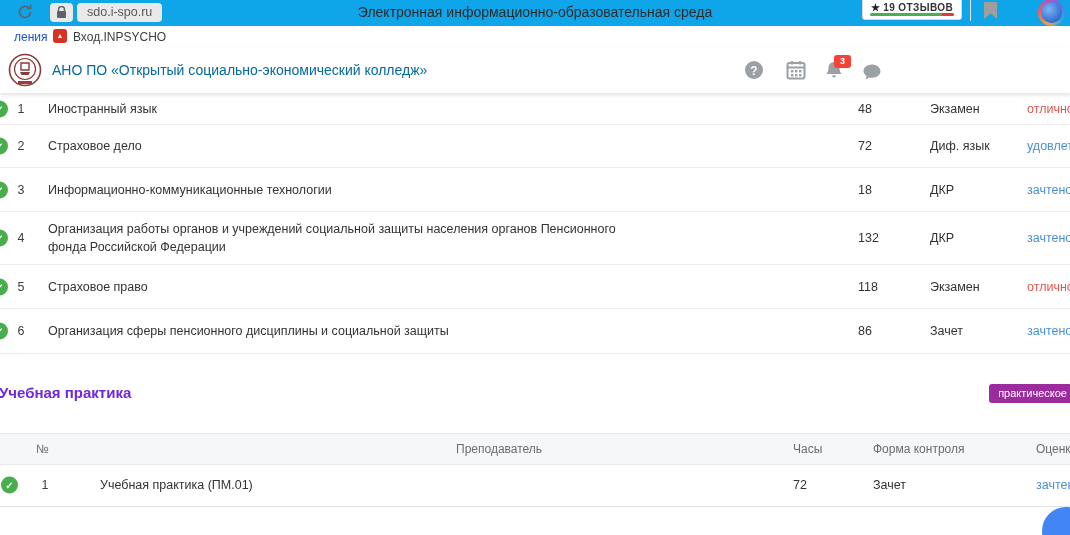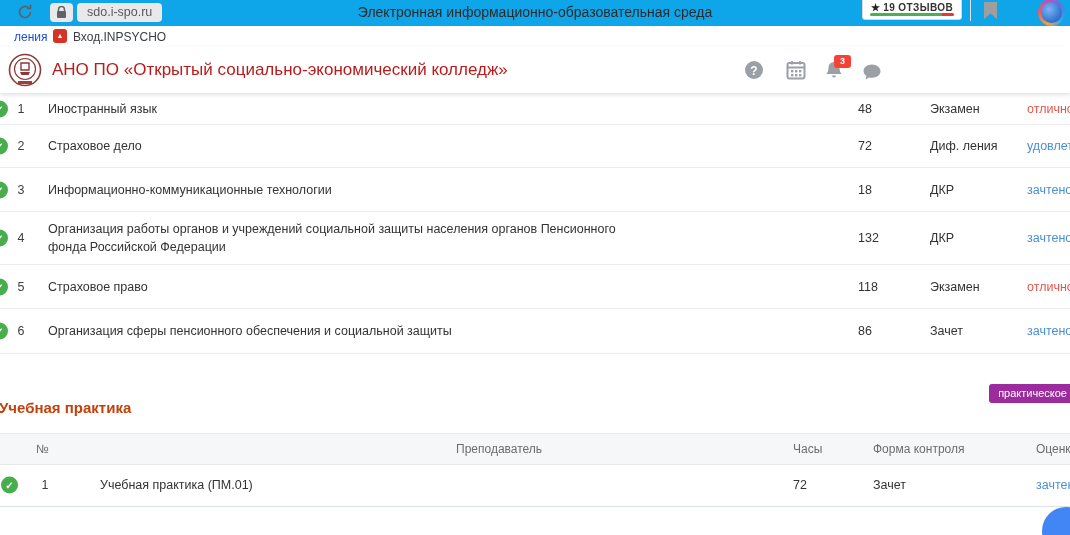--- a/index.html
+++ b/index.html
@@ -37,21 +37,21 @@
   .bm-favicon{position:absolute;left:53px;top:3px;width:14px;height:14px;background:#d63324;
               border-radius:3px;color:#fff;font-size:7px;line-height:14px;text-align:center;}
   .bm-favicon::before{content:"▲";}
   .bm-label{position:absolute;left:73px;top:4px;font-size:12px;color:#3c4043;cursor:pointer;}
 
   
   .site-header{position:absolute;top:47px;left:0;width:1070px;height:46px;background:#fff;
                box-shadow:0 2px 4px rgba(0,0,0,.12);}
   .logo{position:absolute;left:8px;top:6px;width:34px;height:34px;}
   .college-title{position:absolute;left:52px;top:0;height:46px;line-height:46px;
-                 font-size:17px;color:#b91c1c;white-space:nowrap;}
+                 font-size:14px;color:#0369a1;white-space:nowrap;}
   .hicon{position:absolute;top:13px;width:20px;height:20px;cursor:pointer;}
   .hicon.help{left:744px;}
   .hicon.cal{left:786px;}
   .hicon.bell{left:824px;}
   .hicon.chat{left:862px;top:15px;}
   .notif-badge{position:absolute;left:834px;top:8px;min-width:13px;height:13px;padding:0 2px;
                background:#f44336;border-radius:3px;color:#fff;font-size:9px;font-weight:bold;
                line-height:13px;text-align:center;}
 
   
@@ -71,21 +71,21 @@
   .grades .dot{left:-9px;}
   .num{left:12px;width:18px;text-align:center;color:#3f3f3f;}
   .name{left:48px;width:580px;line-height:1.45;}
   .hours{left:858px;width:46px;color:#333;}
   .ctrl{left:930px;color:#333;}
   .grade{left:1027px;width:130px;white-space:nowrap;cursor:pointer;}
   a.link,.c-blue{color:#4a90d4;text-decoration:none;cursor:pointer;}
   .c-red{color:#e2574d;}
 
   
-  .practice-title{position:absolute;left:-1px;top:384px;font-size:15px;font-weight:bold;color:#c2410c;margin-top:15px;}
+  .practice-title{position:absolute;left:-1px;top:384px;font-size:15px;font-weight:bold;color:#6d28d9;}
   .practice-badge{position:absolute;right:-6px;top:384px;height:19px;line-height:19px;padding:0 9px;
                   background:#9c2c9e;border-radius:3px;color:#fff;font-size:11px;white-space:nowrap;}
   .p-header{position:absolute;top:433px;left:0;width:1070px;height:30px;background:#f6f7f8;
             border-top:1px solid #e9e9e9;border-bottom:1px solid #e9e9e9;}
   .p-header span{position:absolute;top:0;line-height:30px;font-size:12px;color:#6d6d6d;white-space:nowrap;}
   .ph-num{left:36px;} .ph-name{left:92px;} .ph-teacher{left:456px;}
   .ph-hours{left:793px;} .ph-ctrl{left:873px;} .ph-grade{left:1036px;}
   .p-row{position:absolute;top:464px;left:0;width:1070px;height:42px;border-bottom:1px solid #dce3e9;}
   .p-row .dot{left:1px;}
   .p-row .pnum{left:36px;width:18px;text-align:center;color:#3f3f3f;}
@@ -175,21 +175,21 @@
       <span class="cell name link">Иностранный язык</span>
       <span class="cell hours">48</span>
       <span class="cell ctrl">Экзамен</span>
       <span class="cell grade c-red">отлично</span>
     </div>
     <div class="t-row">
       <span class="dot"></span>
       <span class="cell num">2</span>
       <span class="cell name link">Страховое дело</span>
       <span class="cell hours">72</span>
-      <span class="cell ctrl">Диф. ления</span>
+      <span class="cell ctrl">Диф. язык</span>
       <span class="cell grade c-blue">удовлетворительно</span>
     </div>
     <div class="t-row">
       <span class="dot"></span>
       <span class="cell num">3</span>
       <span class="cell name link">Информационно-коммуникационные технологии</span>
       <span class="cell hours">18</span>
       <span class="cell ctrl">ДКР</span>
       <span class="cell grade c-blue">зачтено</span>
     </div>
@@ -205,21 +205,21 @@
       <span class="dot"></span>
       <span class="cell num">5</span>
       <span class="cell name link">Страховое право</span>
       <span class="cell hours">118</span>
       <span class="cell ctrl">Экзамен</span>
       <span class="cell grade c-red">отлично</span>
     </div>
     <div class="t-row">
       <span class="dot"></span>
       <span class="cell num">6</span>
-      <span class="cell name link">Организация сферы пенсионного обеспечения и социальной защиты</span>
+      <span class="cell name link">Организация сферы пенсионного дисциплины и социальной защиты</span>
       <span class="cell hours">86</span>
       <span class="cell ctrl">Зачет</span>
       <span class="cell grade c-blue">зачтено</span>
     </div>
   </div>
 
   <div class="practice-title">Учебная практика</div>
   <div class="practice-badge">практическое</div>
 
   <div class="p-header">

